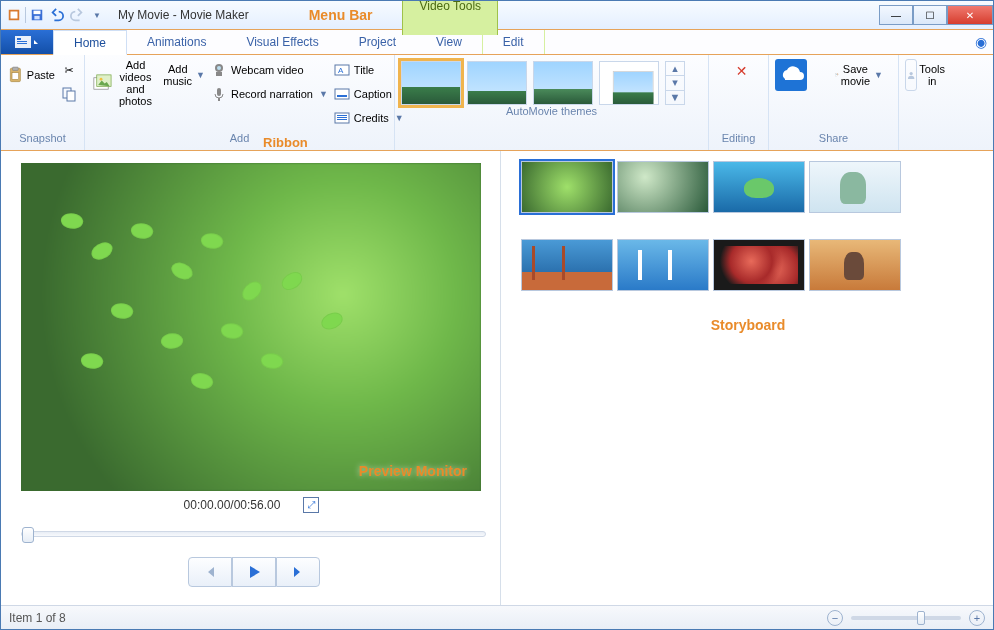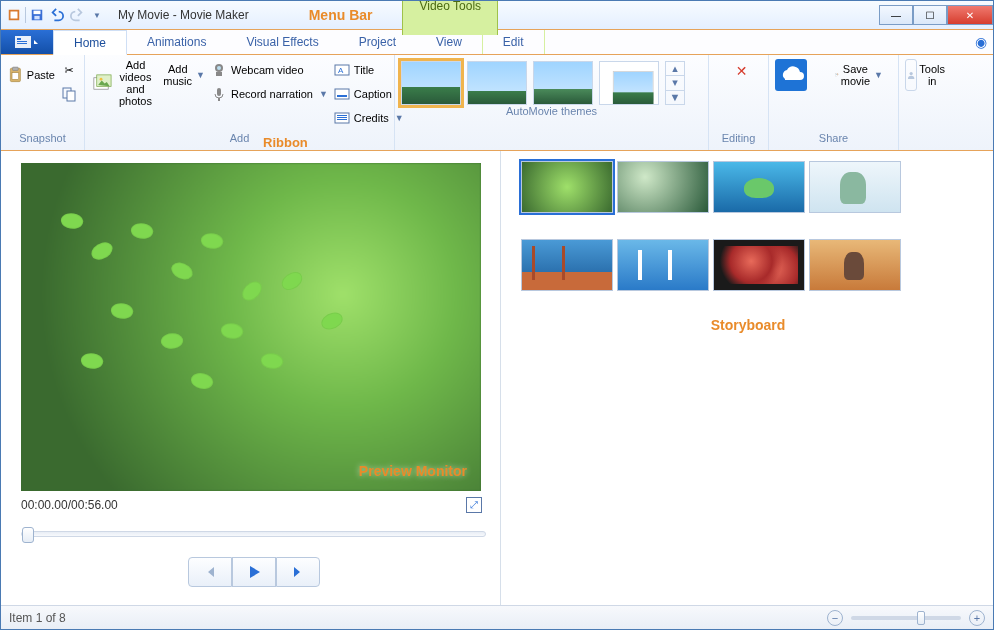--- a/index.html
+++ b/index.html
@@ -50,21 +50,21 @@
 
   .ribbon-ann { position:absolute; left:262px; bottom:0px; color:#e98b2a; font-weight:600; font-size:13px; }
 
   
   .main { display:flex; height: calc(630px - 28px - 26px - 96px - 24px); }
   .preview-pane { width:500px; border-right:1px solid #d6dfea; padding:12px 14px 8px 20px; display:flex; flex-direction:column; }
   .preview { width:460px; height:328px; position:relative; background:#3a6a2f; overflow:hidden; }
   .preview .bgblur { position:absolute; inset:0; background: radial-gradient(circle at 70% 40%, #9fe06a 0%, #6fb84a 30%, #3a6a2f 80%); filter:blur(1px); }
   .leaf { position:absolute; width:22px; height:16px; background:#7fd84f; border-radius:60% 40% 60% 40%; transform:rotate(20deg); box-shadow:0 0 0 1px rgba(0,0,0,.05) inset; }
   .preview-ann { position:absolute; right:14px; bottom:12px; color:#e98b2a; font-weight:600; font-size:14px; text-shadow:0 0 6px rgba(255,255,255,.6); }
-  .timecode { text-align:right; font-size:12px; color:#333; margin:6px 4px 0 0; display:flex; justify-content:space-between; align-items:center; gap:23px; }
+  .timecode { text-align:right; font-size:12px; color:#333; margin:6px 4px 0 0; display:flex; justify-content:center; align-items:center; gap:23px; }
   .expand-icon { width:16px; height:16px; border:1px solid #5a78a8; color:#2a6fd6; font-size:10px; display:flex; align-items:center; justify-content:center; }
   .seek { margin:18px 0 16px 0; height:6px; background:linear-gradient(#e8edf5,#f7f9fc); border:1px solid #cfd8e6; border-radius:3px; position:relative; }
   .seek .thumb { position:absolute; left:0; top:-5px; width:12px; height:16px; background:linear-gradient(#fff,#e6edf6); border:1px solid #9eb3cf; border-radius:3px; }
   .transport { display:flex; justify-content:center; gap:0; margin-top:4px; }
   .tbtn { width:44px; height:30px; border:1px solid #b8c8de; background:linear-gradient(#fdfeff,#e9f0f9); display:flex; align-items:center; justify-content:center; }
   .tbtn:first-child{border-radius:4px 0 0 4px;} .tbtn:last-child{border-radius:0 4px 4px 0;}
   .tbtn svg{width:16px;height:16px;}
 
   .story-pane { flex:1; padding:10px 18px 0 20px; position:relative; }
   .clip-row { display:flex; gap:4px; margin-bottom:26px; }

